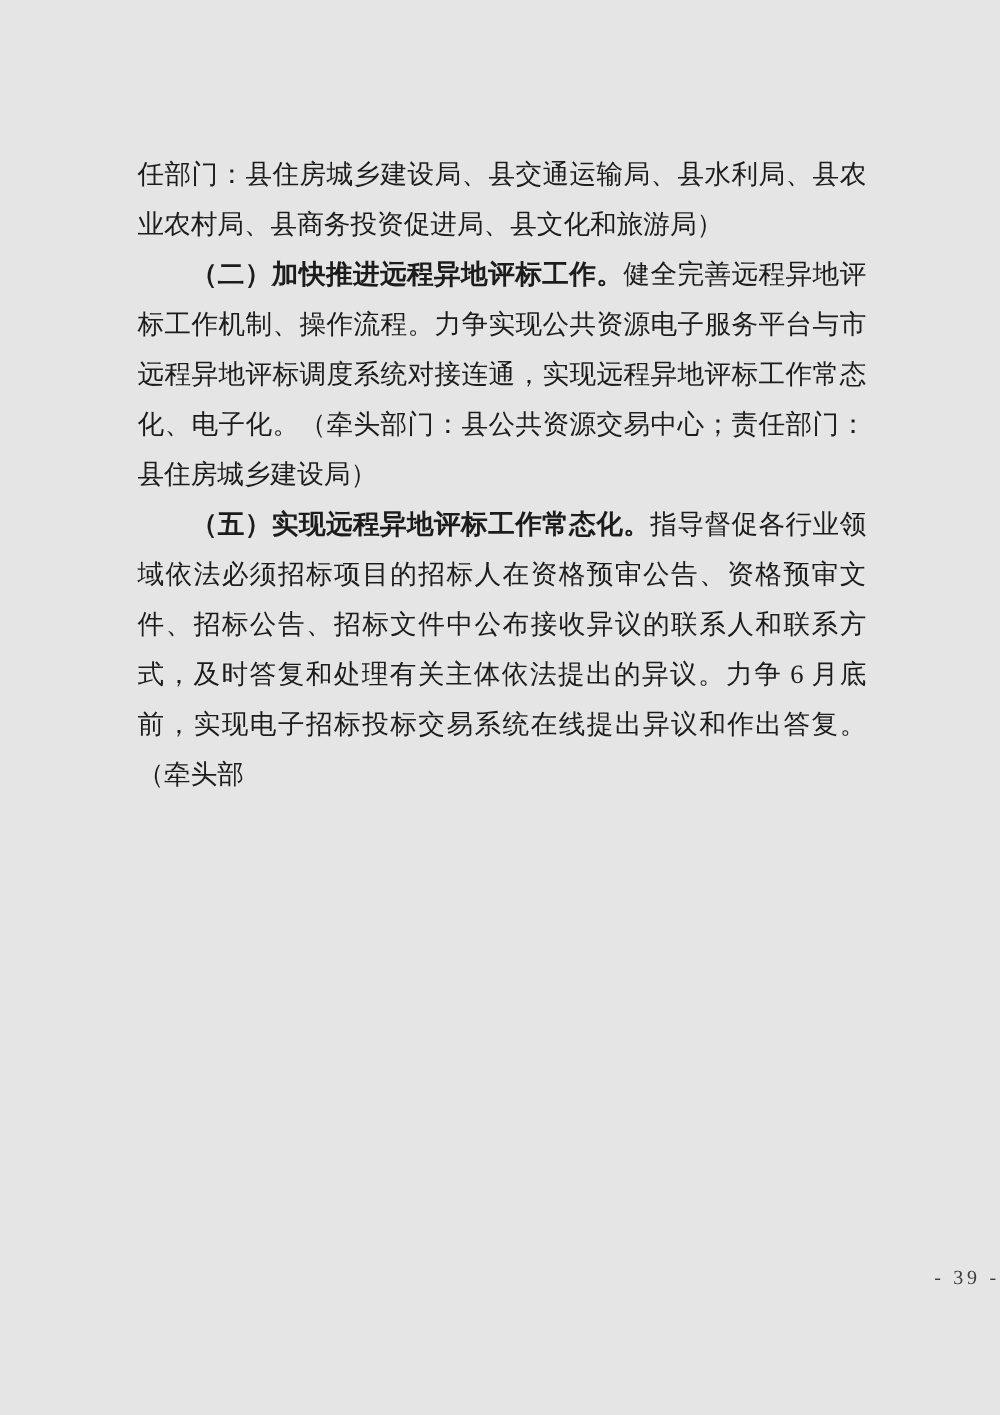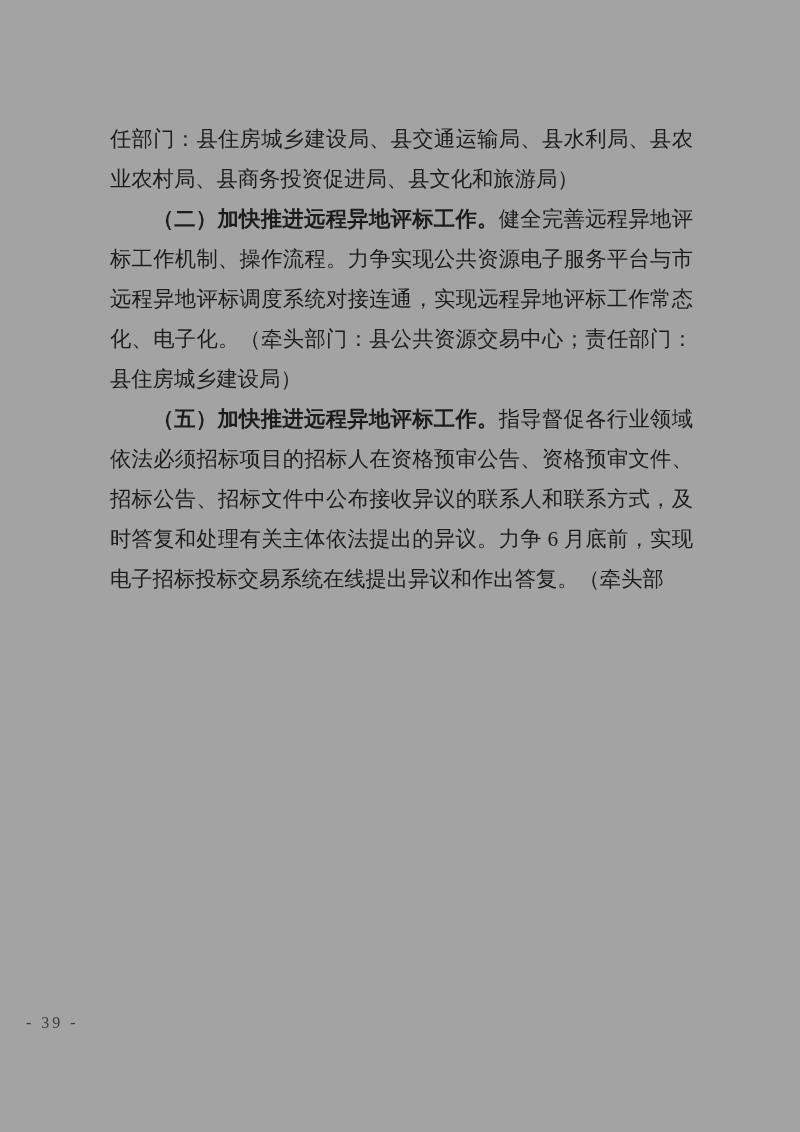--- a/index.html
+++ b/index.html
@@ -10,21 +10,21 @@
   body {
     width: 800px;
     height: 1132px;
     position: relative;
     font-family: "Liberation Serif", "DejaVu Serif", serif;
     overflow: hidden;
   }
   .page {
     position: absolute;
     inset: 0;
-    background: #a3a3a3;
+    background: #e5e5e5;
     text-decoration: underline;
   }
   .content {
     position: absolute;
     left: 110px;
     top: 119px;
     width: 583px;
     font-size: 21.3px;
     line-height: 40px;
     color: #1c1c1c;
@@ -40,40 +40,40 @@
   .clause-heading {
     font-weight: bold;
   }
   .page-footer {
     position: absolute;
     top: 1012px;
     left: 0;
     width: 100%;
     box-sizing: border-box;
     padding-left: 26px;
-    text-align: left;
+    text-align: right;
     font-size: 16px;
     line-height: 22px;
     letter-spacing: 3px;
     color: #3d3d3d;
     font-family: "Liberation Serif", "DejaVu Serif", serif;
   }
 </style>
 </head>
 <body>
 
 <div class="page">
 
   <div class="content">
 
     <p><span>任部门：县住房城乡建设局、县交通运输局、县水利局、县农业农村局、县商务投资促进局、县文化和旅游局）</span></p>
 
     <p class="indented"><span class="clause-heading">（二）加快推进远程异地评标工作。</span><span>健全完善远程异地评标工作机制、操作流程。力争实现公共资源电子服务平台与市远程异地评标调度系统对接连通，实现远程异地评标工作常态化、电子化。（牵头部门：县公共资源交易中心；责任部门：县住房城乡建设局）</span></p>
 
 
 
-    <p class="indented"><span class="clause-heading">（五）加快推进远程异地评标工作。</span><span>指导督促各行业领域依法必须招标项目的招标人在资格预审公告、资格预审文件、招标公告、招标文件中公布接收异议的联系人和联系方式，及时答复和处理有关主体依法提出的异议。力争 6 月底前，实现电子招标投标交易系统在线提出异议和作出答复。（牵头部</span></p>
+    <p class="indented"><span class="clause-heading">（五）实现远程异地评标工作常态化。</span><span>指导督促各行业领域依法必须招标项目的招标人在资格预审公告、资格预审文件、招标公告、招标文件中公布接收异议的联系人和联系方式，及时答复和处理有关主体依法提出的异议。力争 6 月底前，实现电子招标投标交易系统在线提出异议和作出答复。（牵头部</span></p>
 
   </div>
 
   <div class="page-footer">- 39 -</div>
 
 </div>
 
 </body></html>

